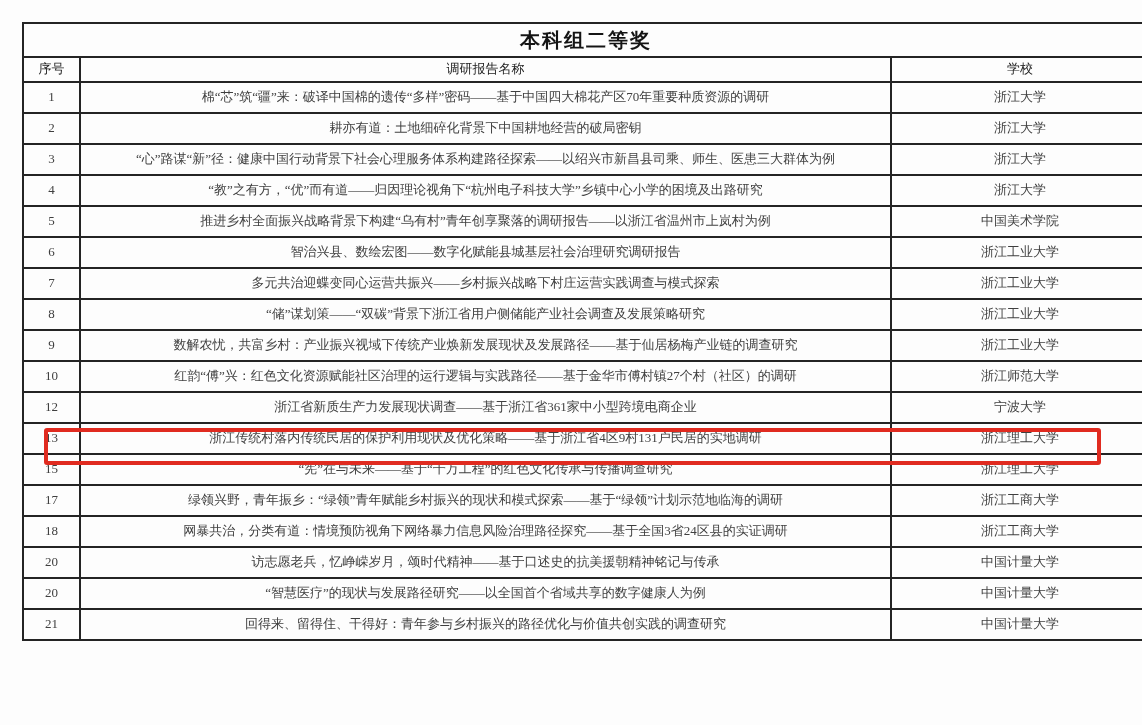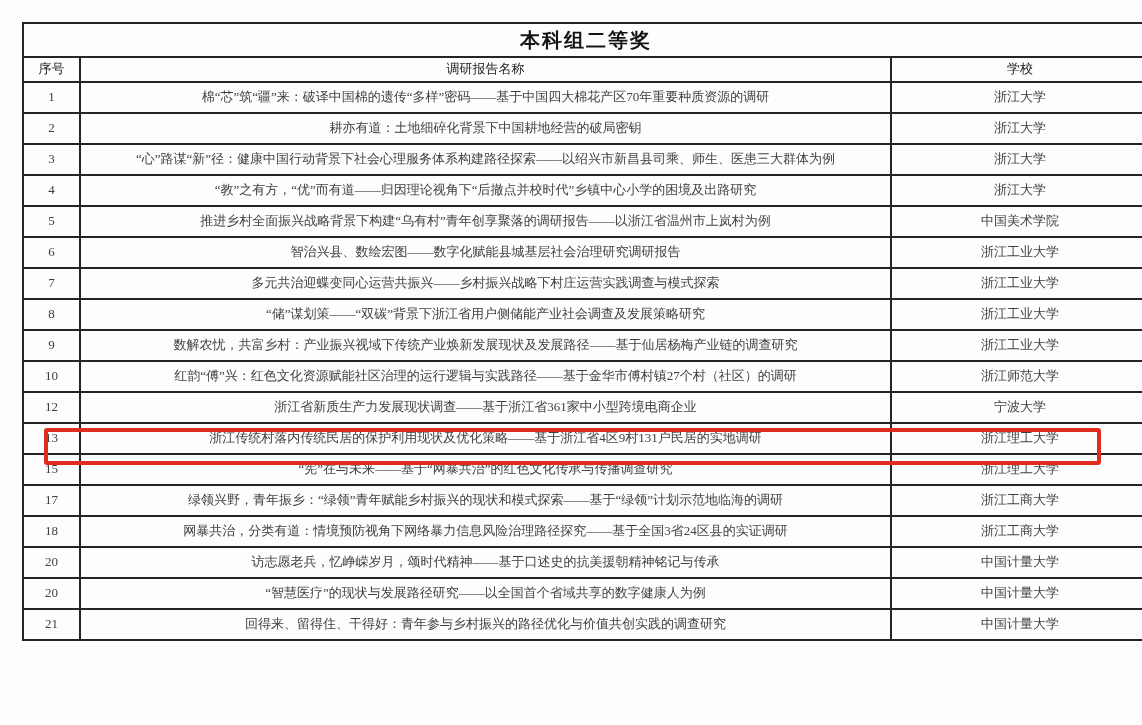--- a/index.html
+++ b/index.html
@@ -90,21 +90,21 @@
           <td>耕亦有道：土地细碎化背景下中国耕地经营的破局密钥</td>
           <td>浙江大学</td>
         </tr>
         <tr>
           <td>3</td>
           <td>“心”路谋“新”径：健康中国行动背景下社会心理服务体系构建路径探索——以绍兴市新昌县司乘、师生、医患三大群体为例</td>
           <td>浙江大学</td>
         </tr>
         <tr>
           <td>4</td>
-          <td>“教”之有方，“优”而有道——归因理论视角下“后撤点并校时代”乡镇中心小学的困境及出路研究</td>
+          <td>“教”之有方，“优”而有道——归因理论视角下“杭州电子科技大学”乡镇中心小学的困境及出路研究</td>
           <td>浙江大学</td>
         </tr>
         <tr>
           <td>5</td>
           <td>推进乡村全面振兴战略背景下构建“乌有村”青年创享聚落的调研报告——以浙江省温州市上岚村为例</td>
           <td>中国美术学院</td>
         </tr>
         <tr>
           <td>6</td>
           <td>智治兴县、数绘宏图——数字化赋能县城基层社会治理研究调研报告</td>
@@ -135,21 +135,21 @@
           <td>浙江省新质生产力发展现状调查——基于浙江省361家中小型跨境电商企业</td>
           <td>宁波大学</td>
         </tr>
         <tr>
           <td>13</td>
           <td>浙江传统村落内传统民居的保护利用现状及优化策略——基于浙江省4区9村131户民居的实地调研</td>
           <td>浙江理工大学</td>
         </tr>
         <tr>
           <td>15</td>
-          <td>“宪”在与未来——基于“网暴共治”的红色文化传承与传播调查研究</td>
+          <td>“宪”在与未来——基于“千万工程”的红色文化传承与传播调查研究</td>
           <td>浙江理工大学</td>
         </tr>
         <tr>
           <td>17</td>
           <td>绿领兴野，青年振乡：“绿领”青年赋能乡村振兴的现状和模式探索——基于“绿领”计划示范地临海的调研</td>
           <td>浙江工商大学</td>
         </tr>
         <tr>
           <td>18</td>
           <td>网暴共治，分类有道：情境预防视角下网络暴力信息风险治理路径探究——基于全国3省24区县的实证调研</td>

